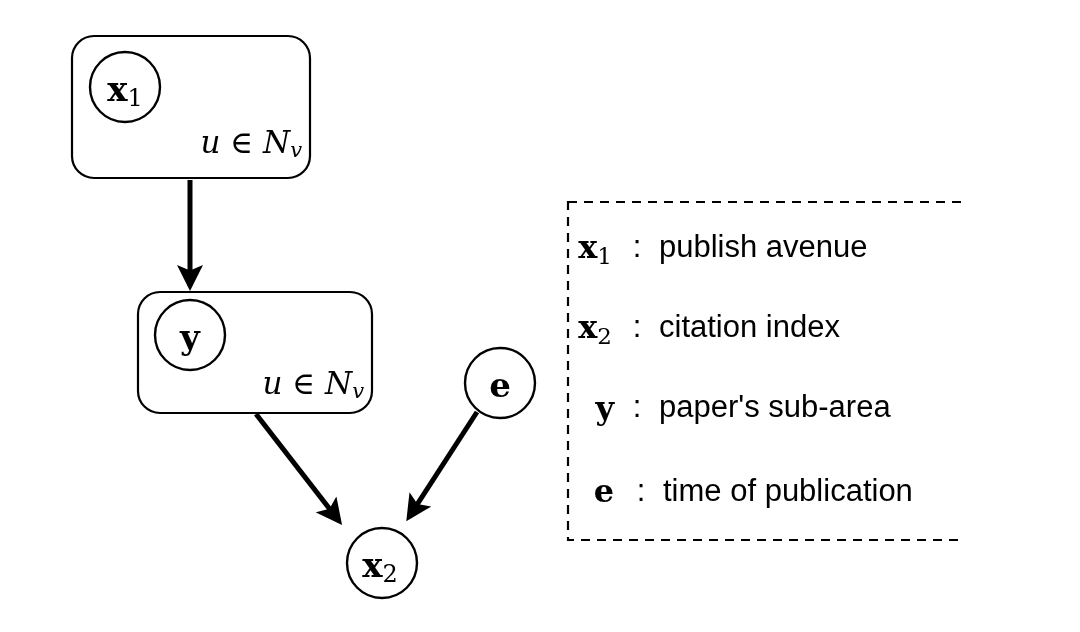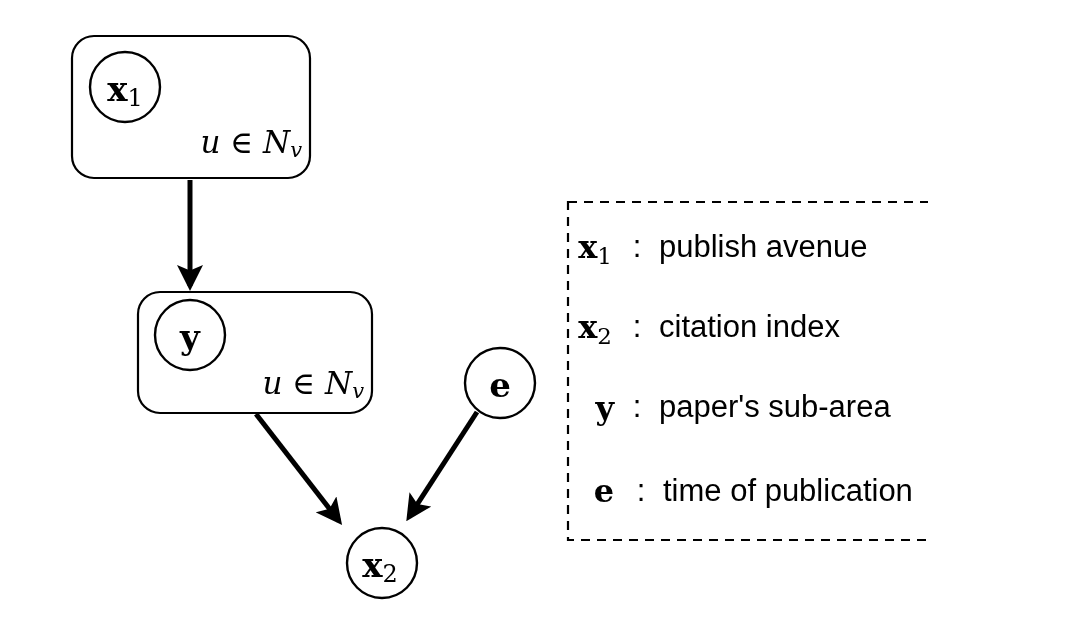--- a/index.html
+++ b/index.html
@@ -7,20 +7,21 @@
     padding: 0;
     background: #ffffff;
   }
   #canvas {
     position: relative;
     width: 928px;
     height: 632px;
     background: #ffffff;
     overflow: hidden;
     font-family: "Liberation Sans", sans-serif;
+    padding-left: 34px;
   }
   #diagram-svg {
     position: absolute;
     left: 0;
     top: 0;
     width: 1080px;
     height: 632px;
   }
   .plate-shape {
     fill: #ffffff;

